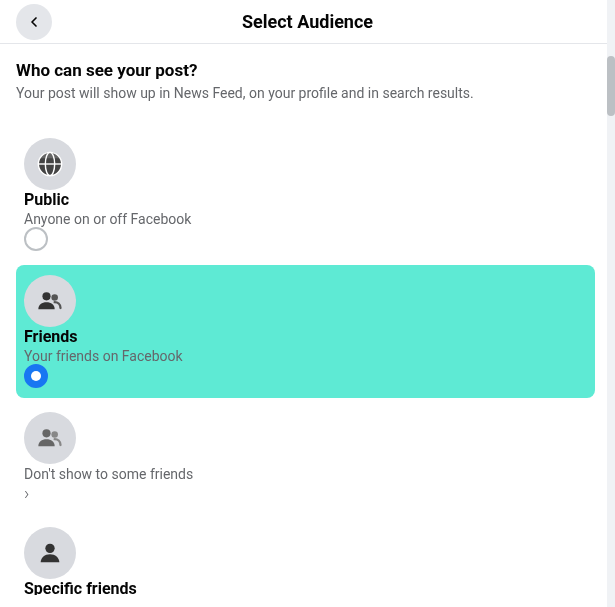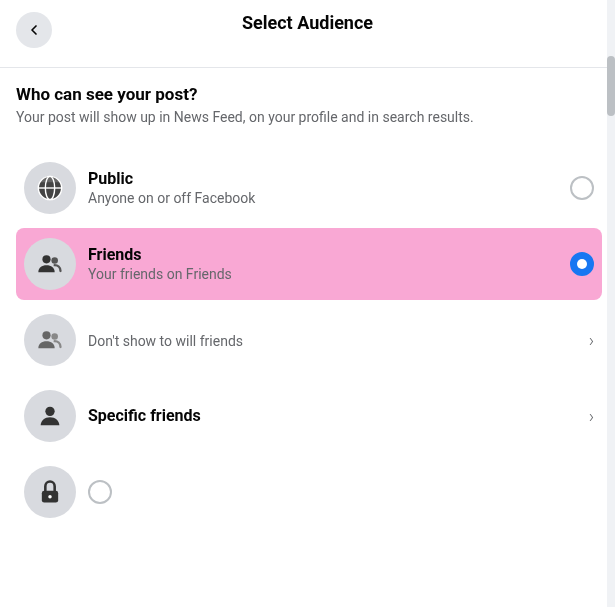--- a/index.html
+++ b/index.html
@@ -7,26 +7,26 @@
       font-family: -apple-system, BlinkMacSystemFont, 'Segoe UI', Roboto, Helvetica, Arial, sans-serif;
       background: #fff;
       width: 615px;
       height: 607px;
       overflow: hidden;
       position: relative;
     }
 
     .header {
       display: flex;
-      align-items: flex-start;
+      align-items: center;
       justify-content: center;
       padding: 12px 16px;
       border-bottom: 1px solid #e4e6ea;
       position: relative;
-      height: 68px;
+      height: 44px;
     }
 
     .back-button {
       position: absolute;
       left: 16px;
       width: 36px;
       height: 36px;
       border-radius: 50%;
       background: #e4e6ea;
       border: none;
@@ -38,50 +38,51 @@
       color: #050505;
     }
 
     .header-title {
       font-size: 18px;
       font-weight: 700;
       color: #050505;
     }
 
     .content {
-      padding: 16px 13px 0 16px;
+      padding: 16px 20px 0 16px;
       overflow-y: auto;
       height: calc(607px - 56px);
     }
 
     .section-title {
       font-size: 17px;
       font-weight: 700;
       color: #050505;
       margin-bottom: 4px;
     }
 
     .section-desc {
       font-size: 14px;
       color: #65676b;
       margin-bottom: 24px;
       line-height: 1.4;
     }
 
     .audience-item {
       display: flex;
-      align-items: center;
+      align-items: flex-start;
       padding: 10px 8px;
       border-radius: 8px;
       margin-bottom: 4px;
       cursor: pointer;
+      flex-direction: column;
     }
 
     .audience-item.selected {
-      background: #f9a8d4;
+      background: #5eead4;
     }
 
     .icon-circle {
       width: 52px;
       height: 52px;
       border-radius: 50%;
       background: #d8dadf;
       display: flex;
       align-items: center;
       justify-content: center;
@@ -202,38 +203,38 @@
     <div class="icon-circle">
       <svg viewBox="0 0 24 24" fill="#050505">
         <circle cx="9" cy="8" r="3.5" fill="#333"></circle>
         <circle cx="16" cy="9" r="2.8" fill="#555"></circle>
         <path d="M2 19c0-4 3-6 7-6s7 2 7 6" fill="#333"></path>
         <path d="M16 13c2.5 0 5 1.5 5 5" fill="none" stroke="#555" stroke-width="2" stroke-linecap="round"></path>
       </svg>
     </div>
     <div class="item-text">
       <div class="item-label">Friends</div>
-      <div class="item-desc">Your friends on Friends</div>
+      <div class="item-desc">Your friends on Facebook</div>
     </div>
     <div class="radio-outer checked">
       <div class="radio-inner"></div>
     </div>
   </div>
 
   <div class="audience-item">
     <div class="icon-circle">
       <svg viewBox="0 0 24 24">
         <circle cx="9" cy="8" r="3.5" fill="#666"></circle>
         <circle cx="16" cy="9" r="2.8" fill="#888"></circle>
         <path d="M2 19c0-4 3-6 7-6s7 2 7 6" fill="#666"></path>
         <path d="M16 13c2.5 0 5 1.5 5 5" fill="none" stroke="#888" stroke-width="2" stroke-linecap="round"></path>
       </svg>
     </div>
     <div class="item-text">
-      <div class="item-desc">Don't show to will friends</div>
+      <div class="item-desc">Don't show to some friends</div>
     </div>
     <div class="chevron">›</div>
   </div>
 
   <div class="audience-item">
     <div class="icon-circle">
       <svg viewBox="0 0 24 24">
         <circle cx="12" cy="8" r="4" fill="#333"></circle>
         <path d="M4 20c0-4 3.5-7 8-7s8 3 8 7" fill="#333"></path>
       </svg>

